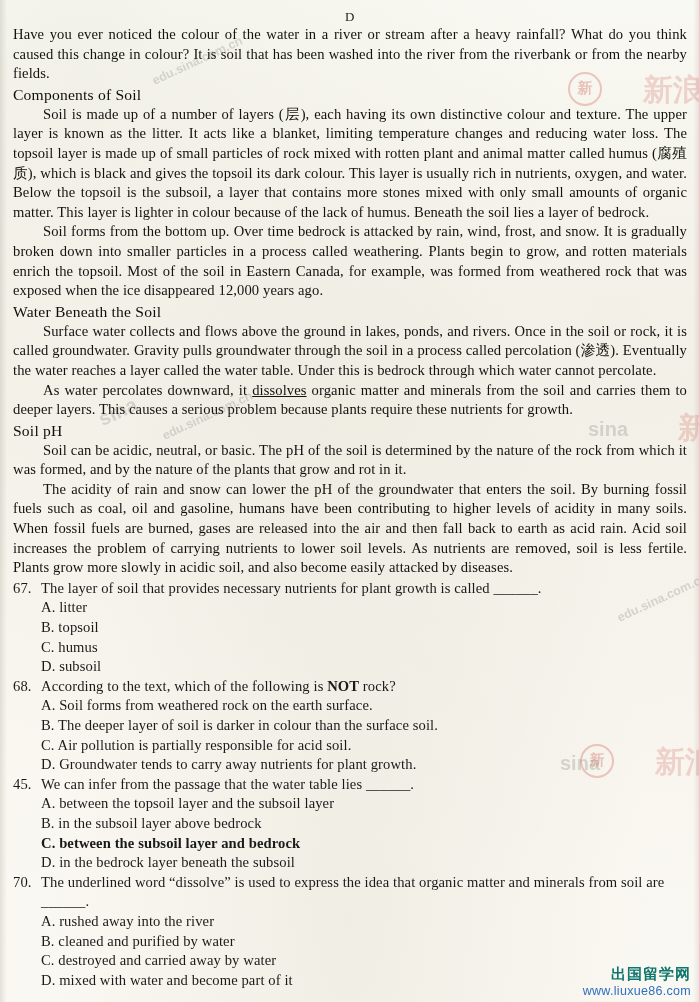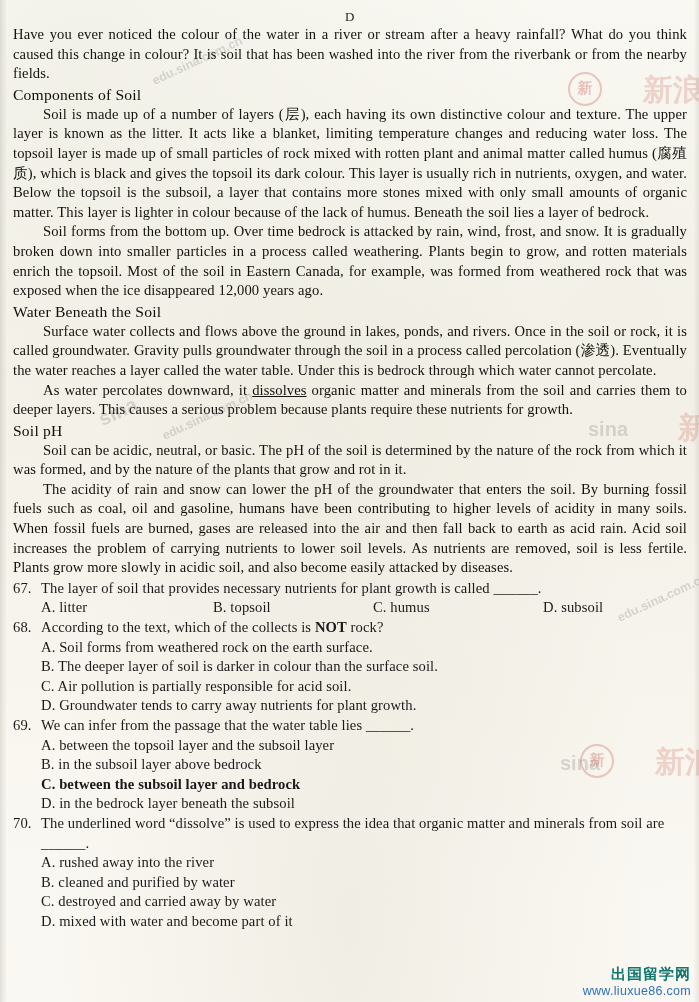--- a/index.html
+++ b/index.html
@@ -69,20 +69,21 @@
     letter-spacing: 0.1px;
   }
   .q-num { width: 22px; flex: 0 0 22px; }
   .q-text { flex: 1 1 auto; }
   .opts-inline {
     display: flex;
     font-size: 14.6px;
     line-height: 19.6px;
     padding-left: 28px;
     letter-spacing: 0.1px;
+    flex-direction: column;
   }
   .opts-inline .op { white-space: nowrap; }
   .opts-inline .op:nth-child(1) { width: 172px; }
   .opts-inline .op:nth-child(2) { width: 160px; }
   .opts-inline .op:nth-child(3) { width: 170px; }
   .opts-stack { padding-left: 28px; }
   .opt-row {
     font-size: 14.6px;
     line-height: 19.6px;
     letter-spacing: 0.1px;
@@ -222,34 +223,34 @@
         <span class="op">B. topsoil</span>
         <span class="op">C. humus</span>
         <span class="op">D. subsoil</span>
       </div>
     </div>
 
     <div class="q-block">
       <div class="q-stem">
         <span class="q-num">68.</span>
         <span class="q-text">
-          <span>According to the text, which of the collects is </span><span class="bold">NOT</span><span> rock?</span>
+          <span>According to the text, which of the following is </span><span class="bold">NOT</span><span> rock?</span>
         </span>
       </div>
       <div class="opts-stack">
         <div class="opt-row">A. Soil forms from weathered rock on the earth surface.</div>
         <div class="opt-row">B. The deeper layer of soil is darker in colour than the surface soil.</div>
         <div class="opt-row">C. Air pollution is partially responsible for acid soil.</div>
         <div class="opt-row">D. Groundwater tends to carry away nutrients for plant growth.</div>
       </div>
     </div>
 
     <div class="q-block">
       <div class="q-stem">
-        <span class="q-num">69.</span>
+        <span class="q-num">45.</span>
         <span class="q-text">We can infer from the passage that the water table lies ______.</span>
       </div>
       <div class="opts-stack">
         <div class="opt-row">A. between the topsoil layer and the subsoil layer</div>
         <div class="opt-row">B. in the subsoil layer above bedrock</div>
         <div class="opt-row bolded">C. between the subsoil layer and bedrock</div>
         <div class="opt-row">D. in the bedrock layer beneath the subsoil</div>
       </div>
     </div>
 

